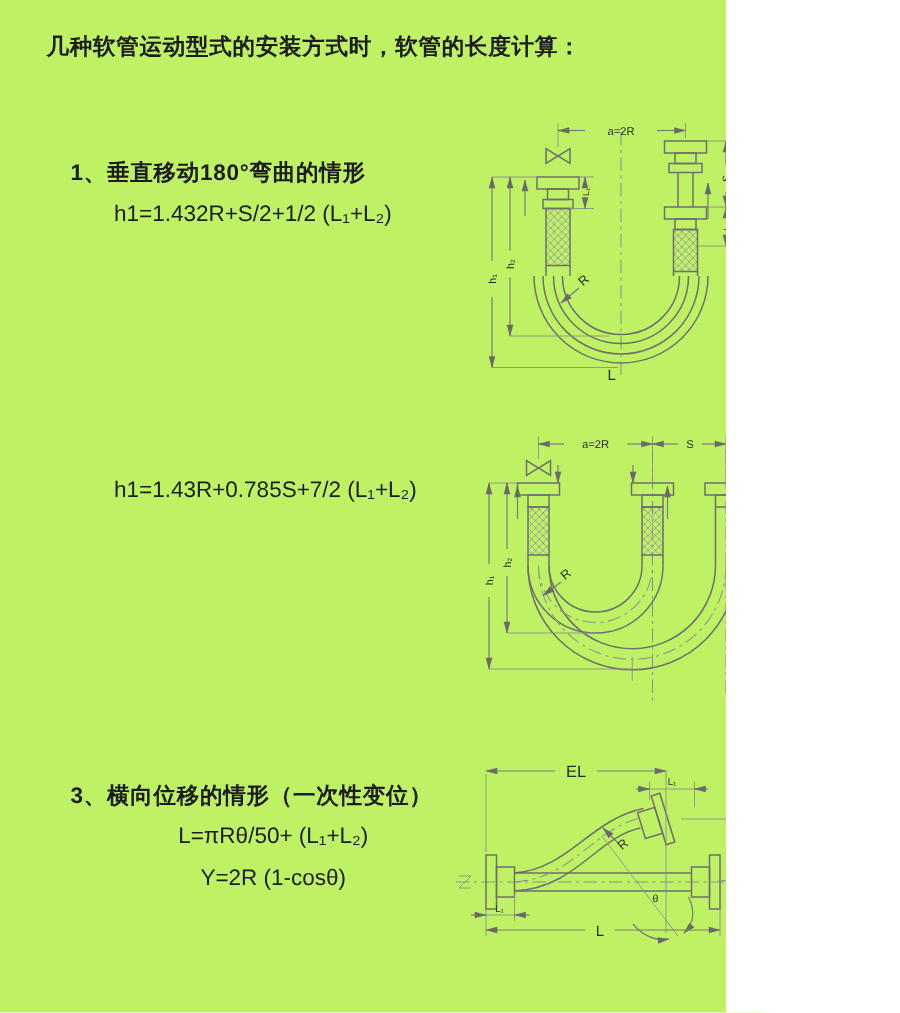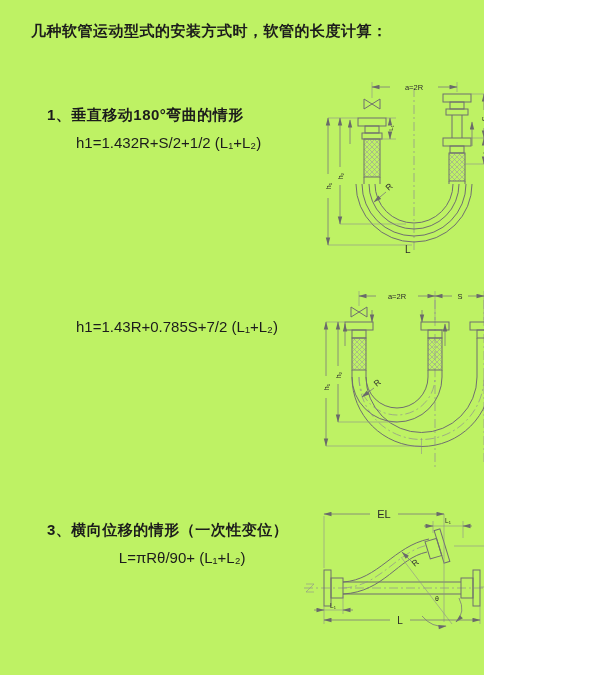--- a/index.html
+++ b/index.html
@@ -34,21 +34,22 @@
 
   <div class="sec" style="left:47px;top:309px;">
     <div class="f-list">
       <div class="f">h1=1.43R+0.785S+7/2 (L₁+L₂)</div>
     </div>
   </div>
 
   <div class="sec" style="left:47px;top:521px;text-align:center;">
     <div class="sec-h">3、横向位移的情形（一次性变位）</div>
     <div class="f-list">
-      <div class="f">L=πRθ/90+ (L₁+L₂)</div>
+      <div class="f">L=πRθ/50+ (L₁+L₂)</div>
+      <div class="f">Y=2R (1-cosθ)</div>
     </div>
   </div>
 
   <svg class="dia" style="left:312px;top:72px;" width="282" height="188" viewBox="0 0 282 188">
     <defs>
       <pattern id="b1" width="5" height="5" patternUnits="userSpaceOnUse">
         <path d="M0,5 L5,0 M0,0 L5,5" stroke="#9a9a9a" stroke-width="0.6"></path>
       </pattern>
       <marker id="m1E" markerWidth="9" markerHeight="6" refX="8" refY="2.5" orient="auto" markerUnits="userSpaceOnUse">
         <path d="M0.5,0.3 L8.5,2.5 L0.5,4.7 z" fill="#6a6a6a"></path>

